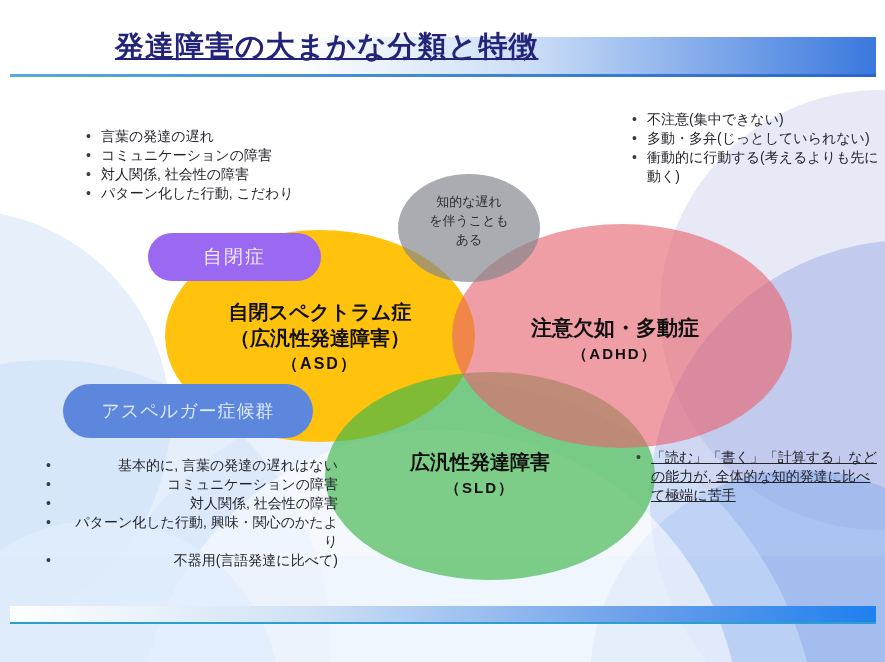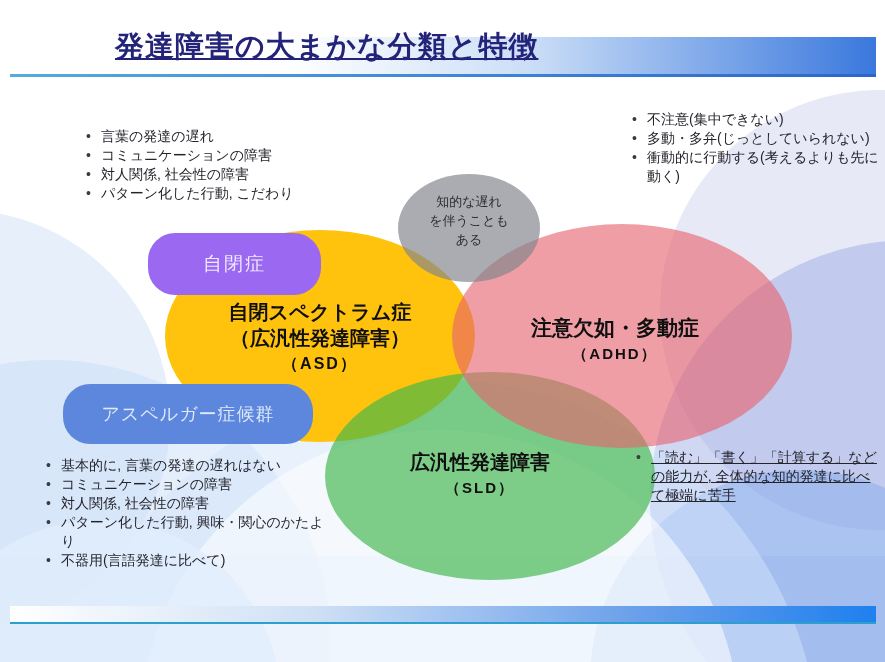--- a/index.html
+++ b/index.html
@@ -29,41 +29,41 @@
     background:linear-gradient(90deg,#ffffff 0%,#cfe0f5 35%,#6ba0ea 72%,#1f80ee 100%);}
   .footer-line{position:absolute;left:10px;top:622px;width:866px;height:2px;background:#2ba0cf;z-index:8;}
 
   .ellipse{position:absolute;border-radius:50%;}
   .e-asd{left:165px;top:230px;width:310px;height:212px;background:#FFC30E;z-index:2;}
   .e-sld{left:325px;top:372px;width:330px;height:208px;background:rgba(62,182,75,0.66);z-index:3;}
   .e-adhd{left:452px;top:224px;width:340px;height:224px;background:rgba(230,98,110,0.62);z-index:4;}
   .e-gray{left:398px;top:174px;width:142px;height:108px;background:rgba(130,132,140,0.68);z-index:5;}
 
   .pill{position:absolute;border-radius:27px;z-index:6;display:flex;align-items:center;justify-content:center;}
-  .pill-autism{left:148px;top:233px;width:173px;height:62px;background:#9B69F1;}
+  .pill-autism{left:148px;top:233px;width:173px;height:48px;background:#9B69F1;}
   .pill-autism .pill-text{color:#efe9ff;font-size:19px;letter-spacing:2px;}
-  .pill-asperger{left:63px;top:384px;width:250px;height:60px;background:#5D87DD;}
+  .pill-asperger{left:63px;top:384px;width:250px;height:54px;background:#5D87DD;}
   .pill-asperger .pill-text{color:#dee9fb;font-size:18px;letter-spacing:1px;}
 
   .vlabel{position:absolute;z-index:7;text-align:center;color:#101010;font-weight:700;}
   .asd-label{left:175px;top:299px;width:290px;font-size:20px;line-height:1.3;}
   .asd-label .sub{font-size:16px;letter-spacing:2px;margin-top:3px;}
   .adhd-label{left:490px;top:314px;width:250px;font-size:21px;line-height:1.3;}
   .adhd-label .sub{font-size:15px;letter-spacing:2px;margin-top:3px;}
   .sld-label{left:355px;top:449px;width:250px;font-size:20px;line-height:1.3;}
   .sld-label .sub{font-size:15px;letter-spacing:2px;margin-top:3px;}
   .gray-label{left:398px;top:193px;width:142px;font-size:13px;font-weight:400;color:#2e2e33;line-height:1.45;}
 
   .blist{position:absolute;z-index:7;margin:0;padding:0;list-style:none;
     font-size:14px;line-height:19px;color:#24242c;}
   .blist li{position:relative;padding-left:17px;margin:0;}
   .blist li::before{content:"•";position:absolute;left:2px;top:0;color:#3a3a44;}
   .list-tl{left:84px;top:127px;width:280px;}
   .list-tr{left:630px;top:110px;width:250px;}
-  .list-bl{left:44px;top:456px;width:294px;}
+  .list-bl{left:44px;top:456px;width:294px;text-align:right;}
   .list-br{left:634px;top:448px;width:246px;text-decoration:underline;}
 </style>
 </head>
 <body>
 
 <div class="slide">
 
   <div class="bottom-strip"></div>
   <div class="decor d-a"></div>
   <div class="decor d-b"></div>

